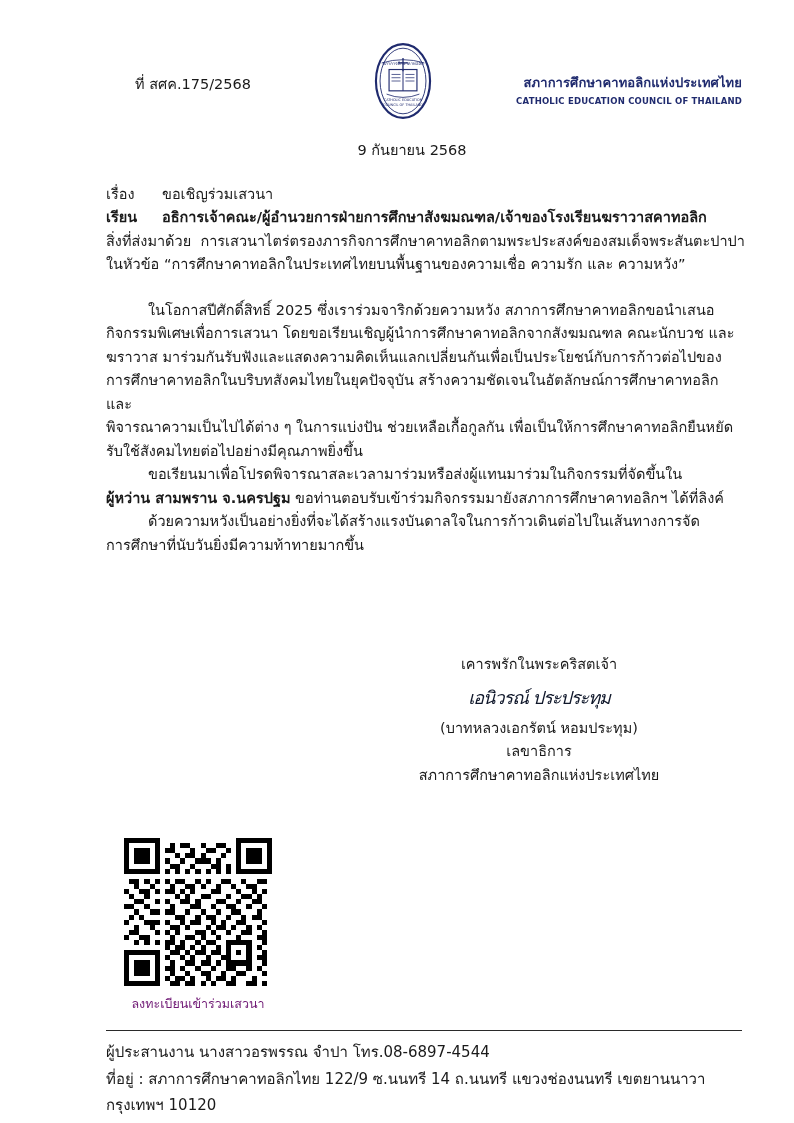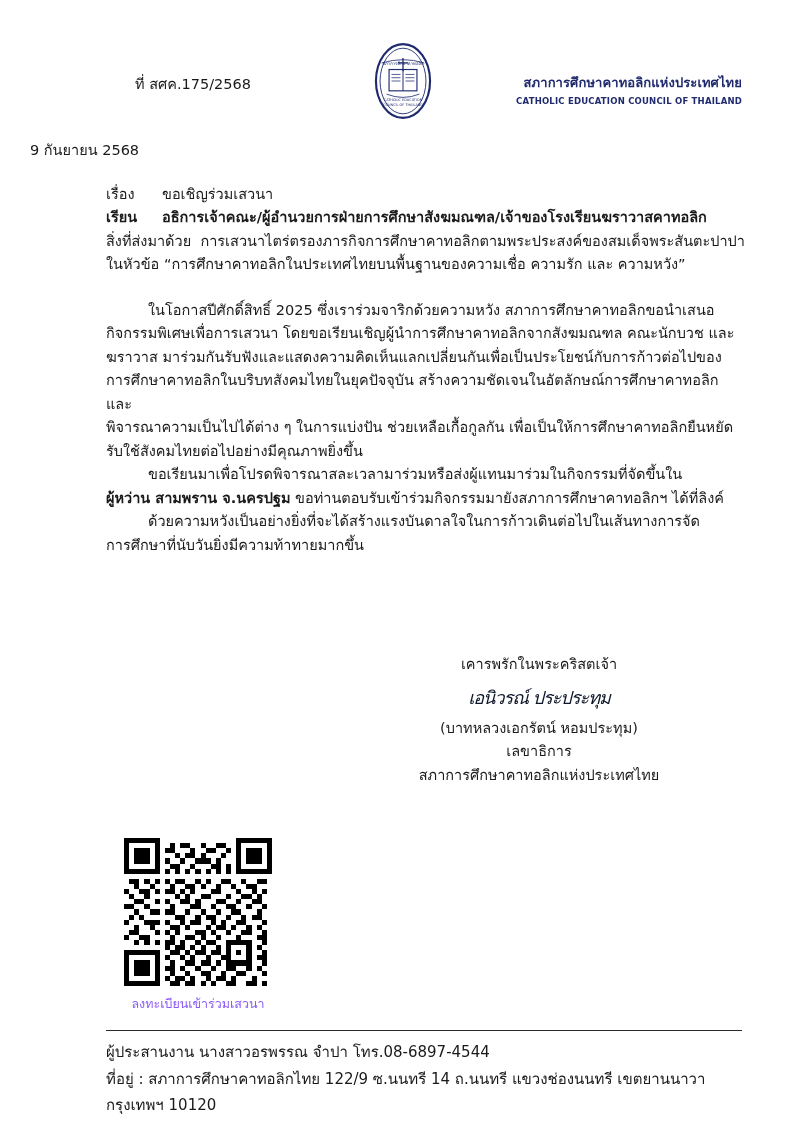--- a/index.html
+++ b/index.html
@@ -60,20 +60,21 @@
     font-size: 8.5px;
     color: #1f2a6e;
     font-weight: bold;
     letter-spacing: 0.2px;
     margin-top: 3px;
     white-space: nowrap;
   }
 
   
   .doc-date {
+    text-align: center;
     font-size: 14.5px;
     margin-top: 18px;
     margin-left: 30px;
   }
 
   
   .body-block {
     margin: 22px 52px 0 106px;
     font-size: 14.5px;
     line-height: 1.62;
@@ -128,21 +129,21 @@
   .qr-code {
     width: 148px;
     height: 148px;
     margin: 0 auto;
     display: block;
     background: #ffffff;
   }
   .qr-caption {
     font-size: 12.5px;
     margin-top: 8px;
-    color: #8b5cf6;
+    color: #701a75;
   }
 
   
   .footer {
     position: absolute;
     left: 106px;
     right: 52px;
     top: 1030px;
     font-size: 15px;
     line-height: 1.78;

